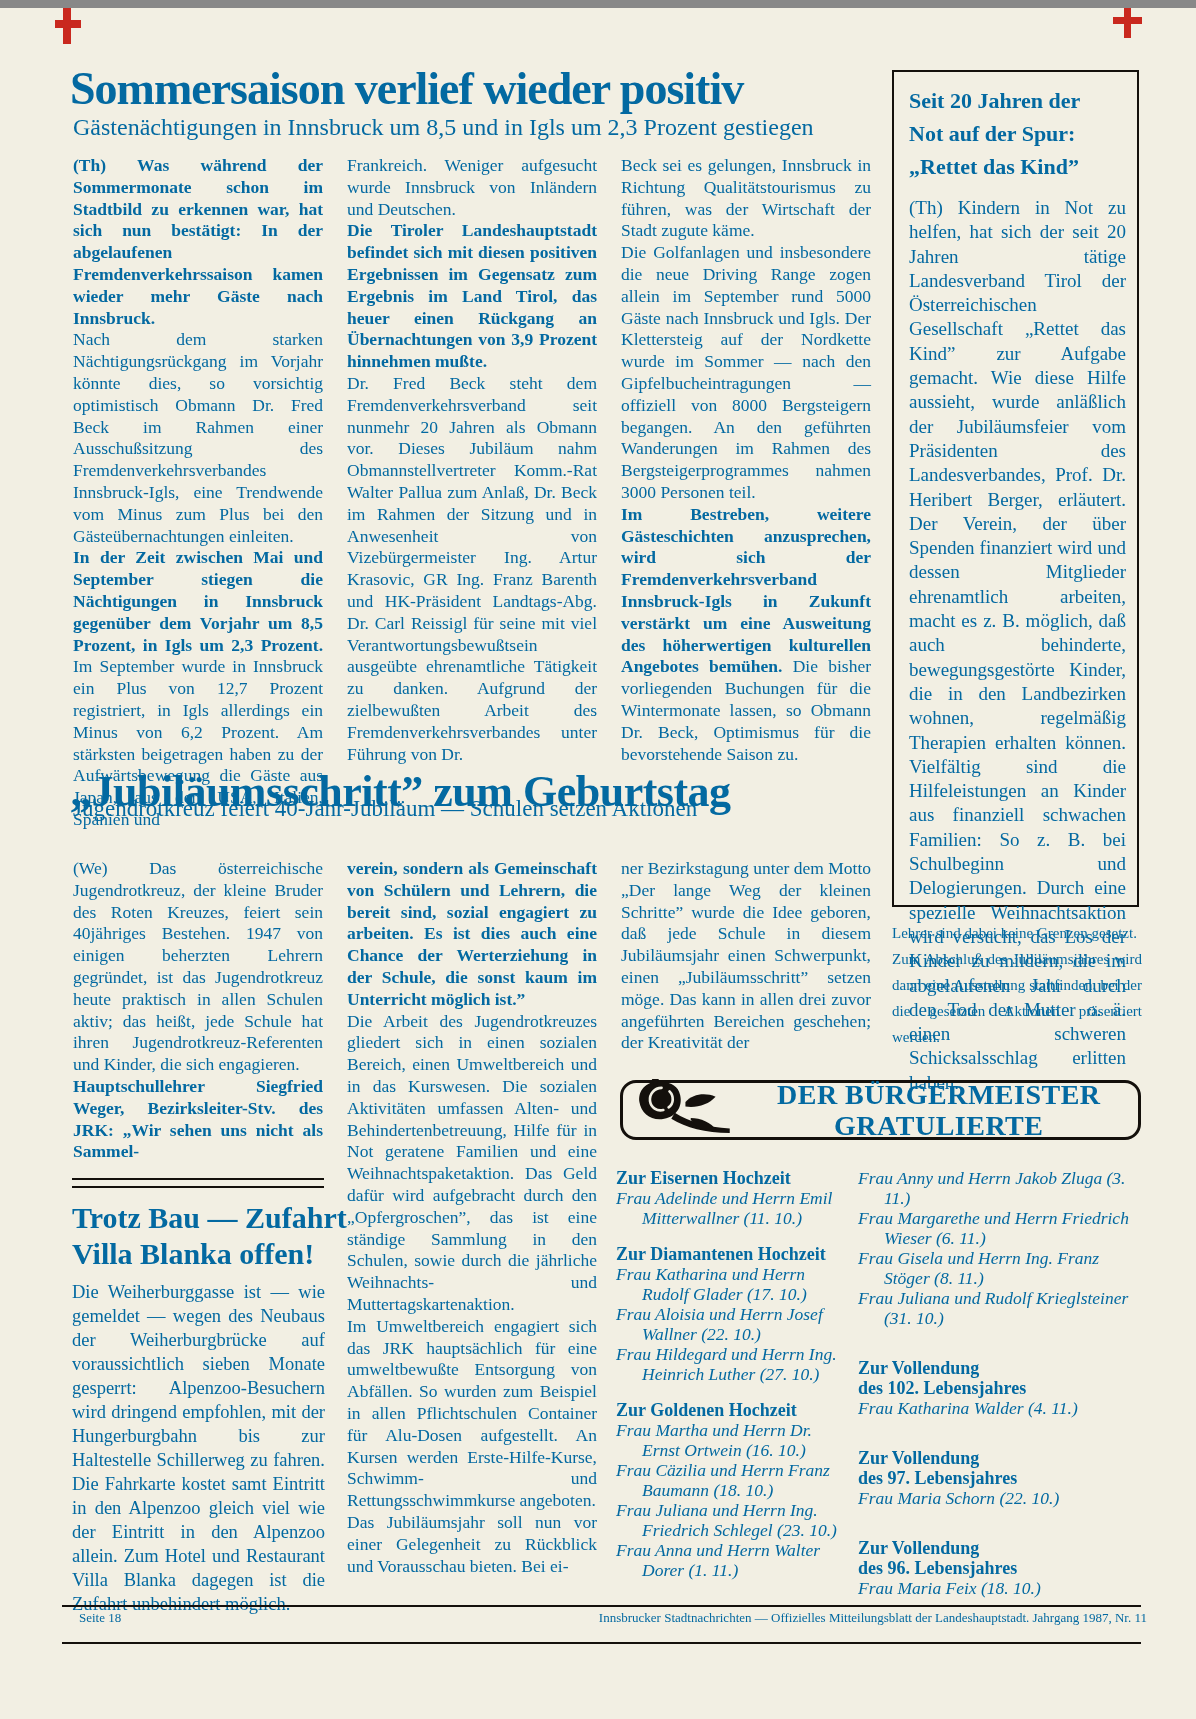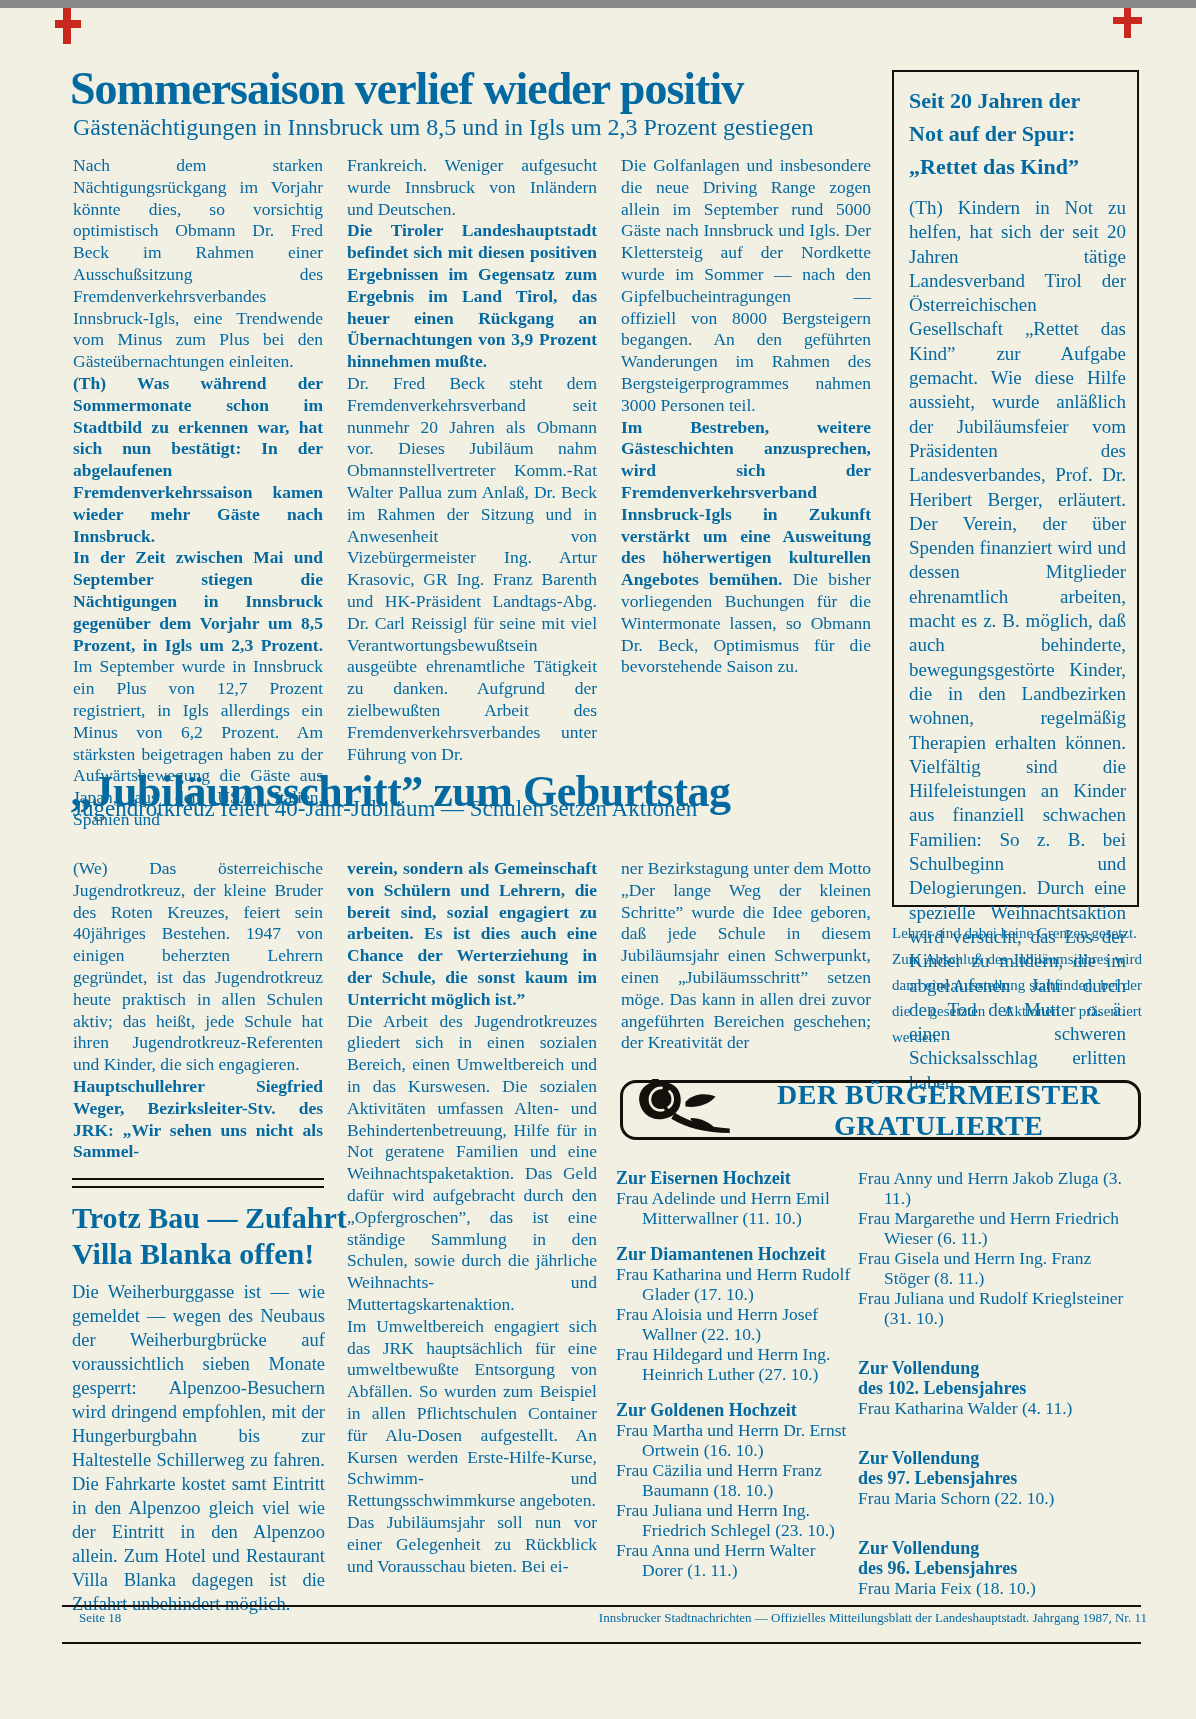--- a/index.html
+++ b/index.html
@@ -41,50 +41,51 @@
     border:3.5px solid #14100c; border-radius:16px; box-sizing:border-box;
     display:flex; align-items:center;text-align:center; }
   .rose { margin-left:12px; flex:none; }
   .congrats-title { font-size:28px; font-weight:bold; line-height:31px; white-space:pre-line; margin-left:34px; letter-spacing:0.5px; }
   .congrats-col { position:absolute; font-size:17.5px; line-height:20px; }
   .congrats-left  { left:616px; top:1160px; width:237px; }
   .congrats-right { left:858px; top:1160px; width:283px; }
   .congrats-section { margin-bottom:16px; }
   .congrats-right .congrats-section { margin-bottom:30px; }
   .congrats-heading { font-weight:bold; font-size:18px; white-space:pre-line; }
-  .congrats-entry { padding-left:26px; text-indent:-26px; }
+  .congrats-entry { padding-left:26px; text-indent:-26px;font-style:italic; }
   
   .footer-rule { position:absolute; left:62px; width:1079px; height:0; border-top:2px solid #14100c; }
   .footer-row { position:absolute; left:68px; top:1602px; width:1079px; display:flex; font-size:13px; }
   .footer-page { padding-left:11px; }
   .footer-masthead { margin-left:auto; text-align:right; }
 </style>
 </head>
 <body>
 
 <div class="page">
 
   <div class="mark" style="left:63px;top:0;width:8px;height:36px;"></div>
   <div class="mark" style="left:55px;top:12px;width:26px;height:8px;"></div>
   <div class="mark" style="left:1124px;top:0;width:7px;height:30px;"></div>
   <div class="mark" style="left:1113px;top:9px;width:29px;height:7px;"></div>
 
   <div class="a1-headline">Sommersaison verlief wieder positiv</div>
   <div class="a1-subhead">Gästenächtigungen in Innsbruck um 8,5 und in Igls um 2,3 Prozent gestiegen</div>
   <div class="col a1-col1">
+      <p><b>(Th) Was während der Sommermonate schon im Stadtbild zu erkennen war, hat sich nun bestätigt: In der abgelaufenen Fremdenverkehrssaison kamen wieder mehr Gäste nach Innsbruck.</b></p>
       <p><span>Nach dem starken Nächtigungsrückgang im Vorjahr könnte dies, so vorsichtig optimistisch Obmann Dr. Fred Beck im Rahmen einer Ausschußsitzung des Fremdenverkehrsverbandes Innsbruck-Igls, eine Trendwende vom Minus zum Plus bei den Gästeübernachtungen einleiten.</span></p>
-      <p><b>(Th) Was während der Sommermonate schon im Stadtbild zu erkennen war, hat sich nun bestätigt: In der abgelaufenen Fremdenverkehrssaison kamen wieder mehr Gäste nach Innsbruck.</b></p>
       <p><b>In der Zeit zwischen Mai und September stiegen die Nächtigungen in Innsbruck gegenüber dem Vorjahr um 8,5 Prozent, in Igls um 2,3 Prozent.</b><span> Im September wurde in Innsbruck ein Plus von 12,7 Prozent registriert, in Igls allerdings ein Minus von 6,2 Prozent. Am stärksten beigetragen haben zu der Aufwärtsbewegung die Gäste aus Japan, aus den USA, Italien, Spanien und</span></p>
     </div>
   <div class="col a1-col2">
       <p><span>Frankreich. Weniger aufgesucht wurde Innsbruck von Inländern und Deutschen.</span></p>
       <p><b>Die Tiroler Landeshauptstadt befindet sich mit diesen positiven Ergebnissen im Gegensatz zum Ergebnis im Land Tirol, das heuer einen Rückgang an Übernachtungen von 3,9 Prozent hinnehmen mußte.</b></p>
       <p><span>Dr. Fred Beck steht dem Fremdenverkehrsverband seit nunmehr 20 Jahren als Obmann vor. Dieses Jubiläum nahm Obmannstellvertreter Komm.-Rat Walter Pallua zum Anlaß, Dr. Beck im Rahmen der Sitzung und in Anwesenheit von Vizebürgermeister Ing. Artur Krasovic, GR Ing. Franz Barenth und HK-Präsident Landtags-Abg. Dr. Carl Reissigl für seine mit viel Verantwortungsbewußtsein ausgeübte ehrenamtliche Tätigkeit zu danken. Aufgrund der zielbewußten Arbeit des Fremdenverkehrsverbandes unter Führung von Dr.</span></p>
     </div>
   <div class="col a1-col3">
+      <p><span>Beck sei es gelungen, Innsbruck in Richtung Qualitätstourismus zu führen, was der Wirtschaft der Stadt zugute käme.</span></p>
       <p><span>Die Golfanlagen und insbesondere die neue Driving Range zogen allein im September rund 5000 Gäste nach Innsbruck und Igls. Der Klettersteig auf der Nordkette wurde im Sommer — nach den Gipfelbucheintragungen — offiziell von 8000 Bergsteigern begangen. An den geführten Wanderungen im Rahmen des Bergsteigerprogrammes nahmen 3000 Personen teil.</span></p>
       <p><b>Im Bestreben, weitere Gästeschichten anzusprechen, wird sich der Fremdenverkehrsverband Innsbruck-Igls in Zukunft verstärkt um eine Ausweitung des höherwertigen kulturellen Angebotes bemühen.</b><span> Die bisher vorliegenden Buchungen für die Wintermonate lassen, so Obmann Dr. Beck, Optimismus für die bevorstehende Saison zu.</span></p>
     </div>
 
   <div class="sidebar-box">
     <div class="sidebar-title">Seit 20 Jahren der
 Not auf der Spur:
 „Rettet das Kind”</div>
     <div class="sidebar-body">
         <p><span>(Th) Kindern in Not zu helfen, hat sich der seit 20 Jahren tätige Landesverband Tirol der Österreichischen Gesellschaft „Rettet das Kind” zur Aufgabe gemacht. Wie diese Hilfe aussieht, wurde anläßlich der Jubiläumsfeier vom Präsidenten des Landesverbandes, Prof. Dr. Heribert Berger, erläutert. Der Verein, der über Spenden finanziert wird und dessen Mitglieder ehrenamtlich arbeiten, macht es z. B. möglich, daß auch behinderte, bewegungsgestörte Kinder, die in den Landbezirken wohnen, regelmäßig Therapien erhalten können. Vielfältig sind die Hilfeleistungen an Kinder aus finanziell schwachen Familien: So z. B. bei Schulbeginn und Delogierungen. Durch eine spezielle Weihnachtsaktion wird versucht, das Los der Kinder zu mildern, die im abgelaufenen Jahr durch den Tod der Mutter o. ä. einen schweren Schicksalsschlag erlitten haben.</span></p>

